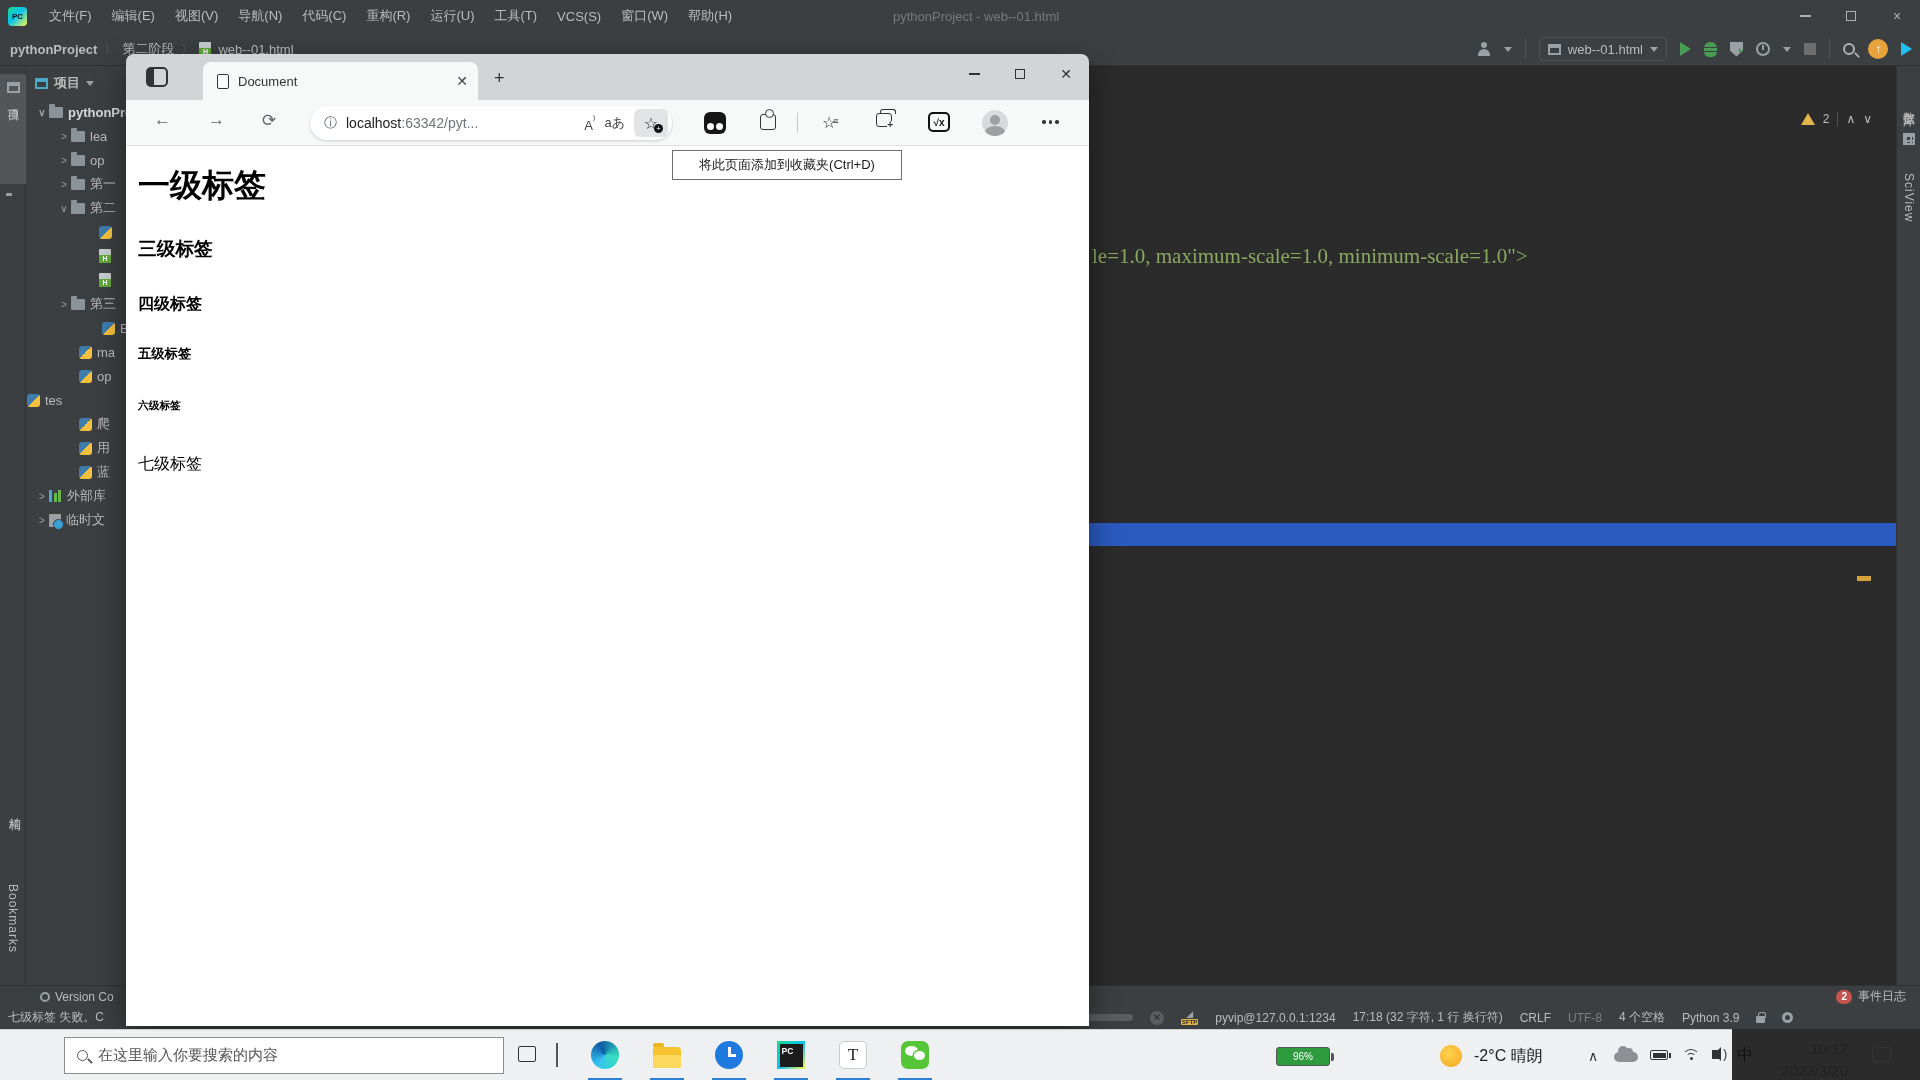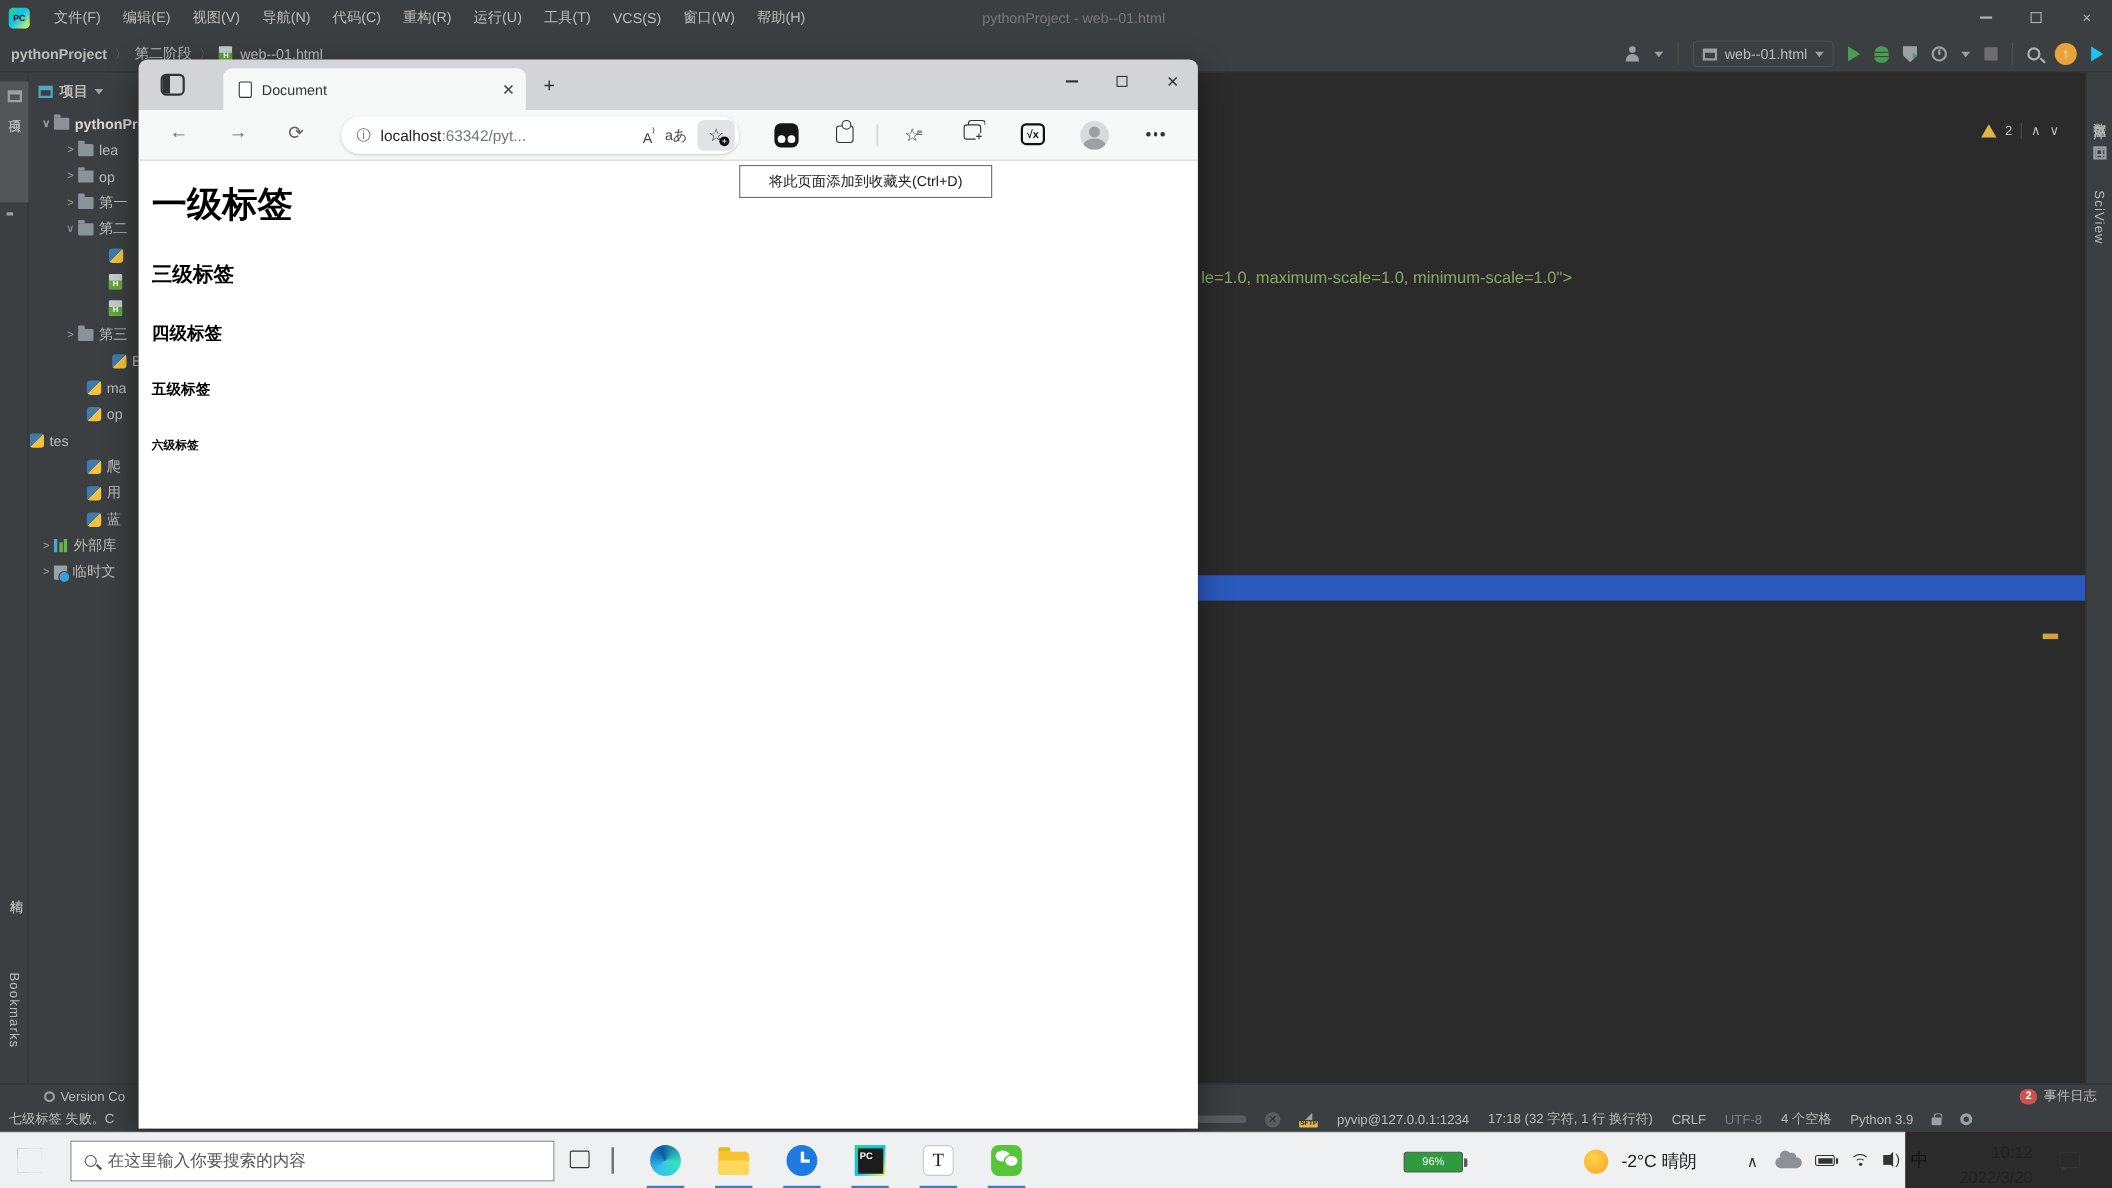--- a/index.html
+++ b/index.html
@@ -77,22 +77,22 @@
   .ic-lib { width:13px; height:12px; flex:none; display:flex; gap:1.5px; align-items:flex-end; }
   .ic-lib i { display:block; width:3px; background:#4ba8c8; height:12px; }
   .ic-lib i:nth-child(2){ height:9px; background:#67b74a; }
   .ic-lib i:nth-child(3){ height:12px; background:#67b74a; }
   .ic-scratch { width:12px; height:13px; flex:none; background:#9aa0a3; border-radius:1px; position:relative; }
   .ic-scratch::after { content:""; position:absolute; right:-3px; bottom:-3px; width:9px; height:9px;
                        border-radius:50%; background:#3ba0d8; border:1px solid #3c3f41; }
 
   
   .editor { position:absolute; left:127px; top:66px; width:1769px; height:919px; background:#2b2b2b; }
-  .codeline { position:absolute; left:965px; top:178px; font-family:Liberation Sans, sans-serif;
-              font-size:15px; color:#8aa860; white-space:pre; }
+  .codeline { position:absolute; left:965px; top:178px; font-family:Liberation Serif, serif;
+              font-size:21px; color:#8aa860; white-space:pre; }
   .sel-line { position:absolute; left:962px; top:457px; width:807px; height:23px; background:#2a5ac0; }
   .insp { position:absolute; right:24px; top:46px; display:flex; align-items:center; gap:8px; color:#bbbbbb; font-size:12px; }
   .warn-tri { width:0; height:0; border-left:7px solid transparent; border-right:7px solid transparent;
               border-bottom:12px solid #e2b54c; position:relative; }
   .insp .vdiv{ height:14px; }
   .stripe-mark { position:absolute; right:25px; top:510px; width:14px; height:5px; background:#d5a139; }
 
   
   .rstrip { position:absolute; right:0; top:66px; width:24px; height:919px; background:#3c3f41;
             border-left:1px solid #323232; display:flex; flex-direction:column; align-items:center; padding-top:36px; gap:28px; }
@@ -524,20 +524,21 @@
   </div>
 
   <div class="tooltip">将此页面添加到收藏夹(Ctrl+D)</div>
 
   <div class="bw-content">
     <h1>一级标签</h1>
     <h3>三级标签</h3>
     <h4>四级标签</h4>
     <h5>五级标签</h5>
     <h6>六级标签</h6>
+    <p>七级标签</p>
   </div>
 </div>
 
 <div id="taskbar">
   <div class="startbtn"></div>
   <div class="searchbox">
     <span class="q"></span>
     <span>在这里输入你要搜索的内容</span>
   </div>
   <div class="taskview"></div>

